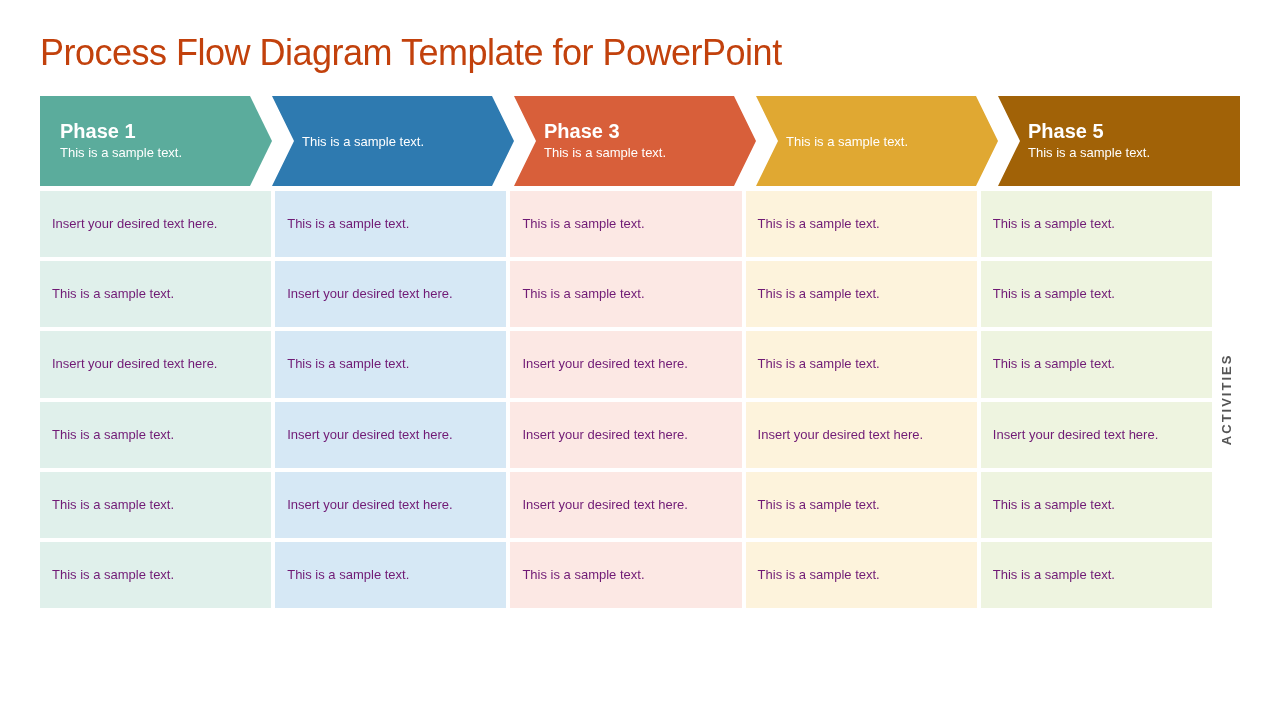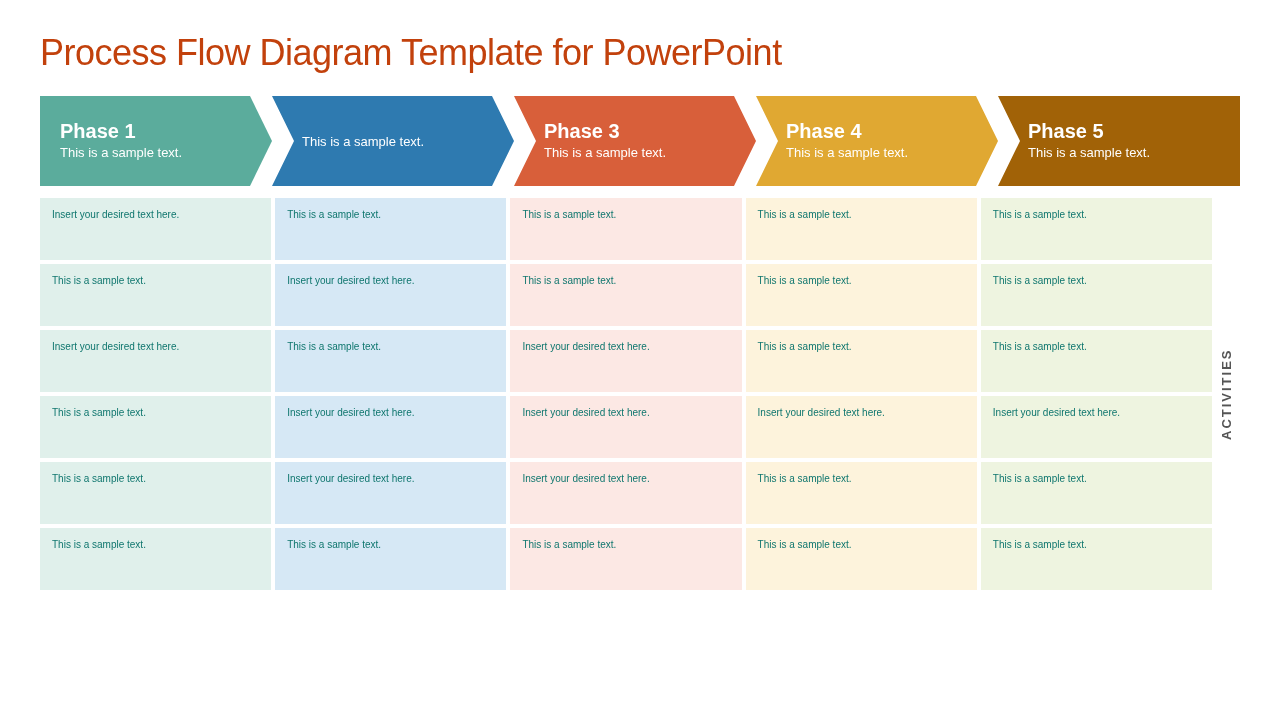--- a/index.html
+++ b/index.html
@@ -22,21 +22,21 @@
       font-weight: 400;
       color: #c2410c;
       margin-bottom: 22px;
       letter-spacing: -0.5px;
     }
     
     .phases-row {
       display: flex;
       width: 100%;
       height: 90px;
-      margin-bottom: 12px;
+      margin-bottom: 5px;
       position: relative;
     }
     .phase-chevron {
       position: relative;
       display: flex;
       flex-direction: column;
       justify-content: center;
       padding: 10px 14px 10px 30px;
       flex: 1;
       clip-path: polygon(0 0, calc(100% - 22px) 0, 100% 50%, calc(100% - 22px) 100%, 0 100%, 22px 50%);
@@ -87,23 +87,23 @@
       width: 28px;
       text-transform: uppercase;
     }
     .grid {
       display: grid;
       grid-template-columns: repeat(5, 1fr);
       gap: 4px;
       flex: 1;
     }
     .cell {
-      padding: 10px 12px;
-      font-size: 10px;
-      color: #0f766e;
+      padding: 24px 12px;
+      font-size: 13px;
+      color: #701a75;
       line-height: 1.4;
       min-height: 62px;
       display: flex;
       align-items: flex-start;
     }
     
     .col-0 { background: #e0f0eb; }
     .col-1 { background: #d6e8f5; }
     .col-2 { background: #fce8e4; }
     .col-3 { background: #fdf3dc; }
@@ -121,21 +121,20 @@
     <div class="phase-desc">This is a sample text.</div>
   </div>
       <div class="phase-chevron phase-2">
     <div class="phase-desc">This is a sample text.</div>
   </div>
       <div class="phase-chevron phase-3">
     <div class="phase-num">Phase 3</div>
     <div class="phase-desc">This is a sample text.</div>
   </div>
       <div class="phase-chevron phase-4">
-    <div class="phase-num">Phase 4</div>
     <div class="phase-desc">This is a sample text.</div>
   </div>
       <div class="phase-chevron phase-5">
     <div class="phase-num">Phase 5</div>
     <div class="phase-desc">This is a sample text.</div>
   </div>
     </div>
 
   <div class="table-wrapper">
     <div class="grid" id="activities-grid">

